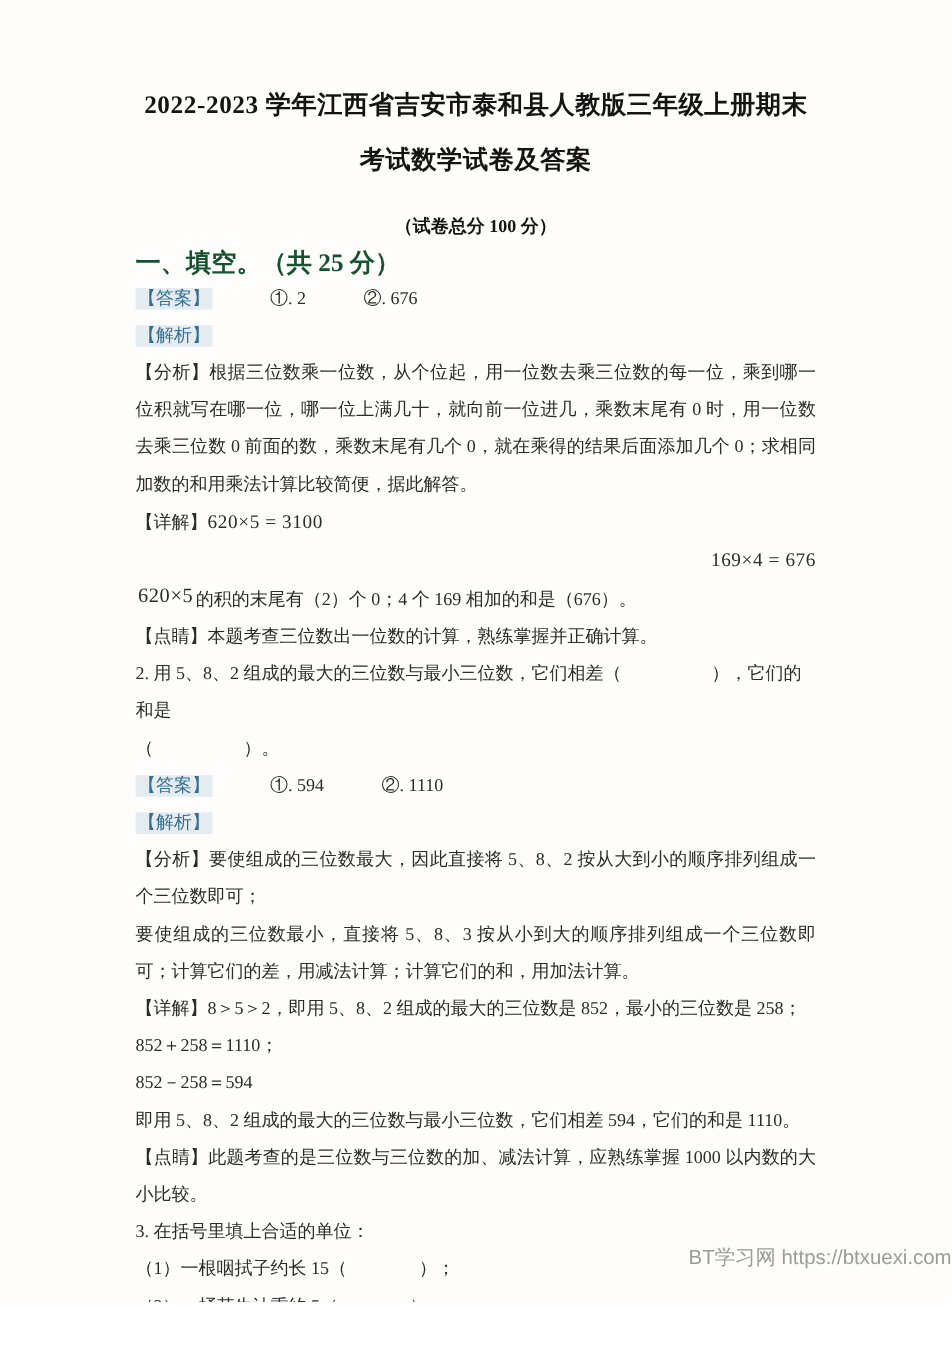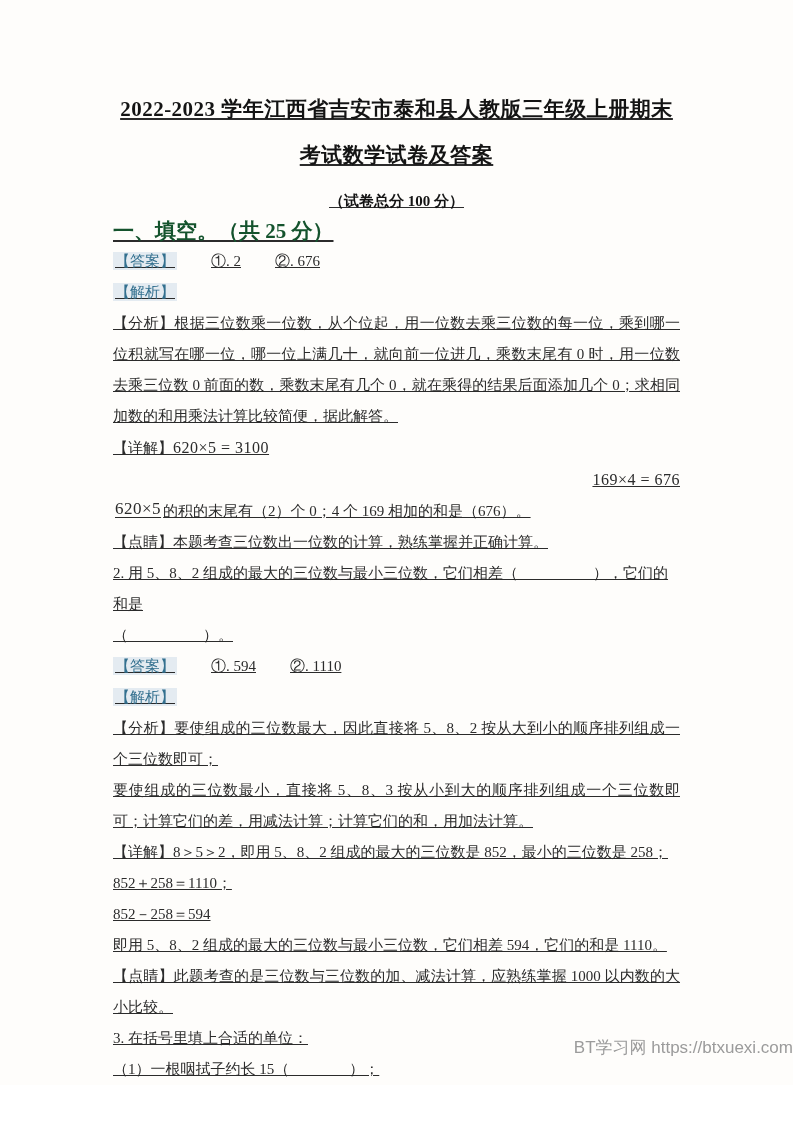--- a/index.html
+++ b/index.html
@@ -12,40 +12,39 @@
   html, body { background: #ffffff; }
   body {
     width: 793px; height: 1122px;
     font-family: "Liberation Serif", "DejaVu Serif", serif;
     color: var(--body-text);
   }
   .page {
     position: relative;
     width: 793px; height: 1085px;
     background: #fefdfb;
-    padding: 86px 113px 0 113px;
+    padding: 64px 113px 0 113px;
     overflow: hidden;
-    text-decoration: underline;
   }
   .title { font-size: 21px; font-weight: bold; color: #141414; text-align: center; }
   .title .title-line { display: block; line-height: 46px; letter-spacing: 0.5px; }
   .subtitle {
     text-align: center; font-size: 15px; font-weight: bold;
-    line-height: 30px; margin-top: 8px; color: #141414;
+    line-height: 30px; margin-top: 18px; color: #141414;
   }
   .section-heading { font-size: 21px; font-weight: bold; line-height: 30px; color: #14532d; }
   .line, .para { font-size: 15px; line-height: 31px; }
   .para { text-align: justify; }
   .blue-label {
     color: var(--label-blue);
     background: var(--label-bg);
     padding: 1px 2px;
     margin-top: 20px;
   }
-  .answer-item { margin-left: 34px; }
+  .answer-item { margin-left: 48px; }
   .math {
     font-family: "Liberation Serif", "DejaVu Serif", serif;
     letter-spacing: 0.5px;
   }
   .stem-math { font-size: 17px; position: relative; top: -2px; margin: 0 2px; }
   .eq-line { font-size: 16px; text-align: right; }
   .footer {
     position: absolute; left: 0; right: 0; bottom: 26px;
     text-align: right;
     font-family: "Liberation Sans", "DejaVu Sans", sans-serif;

